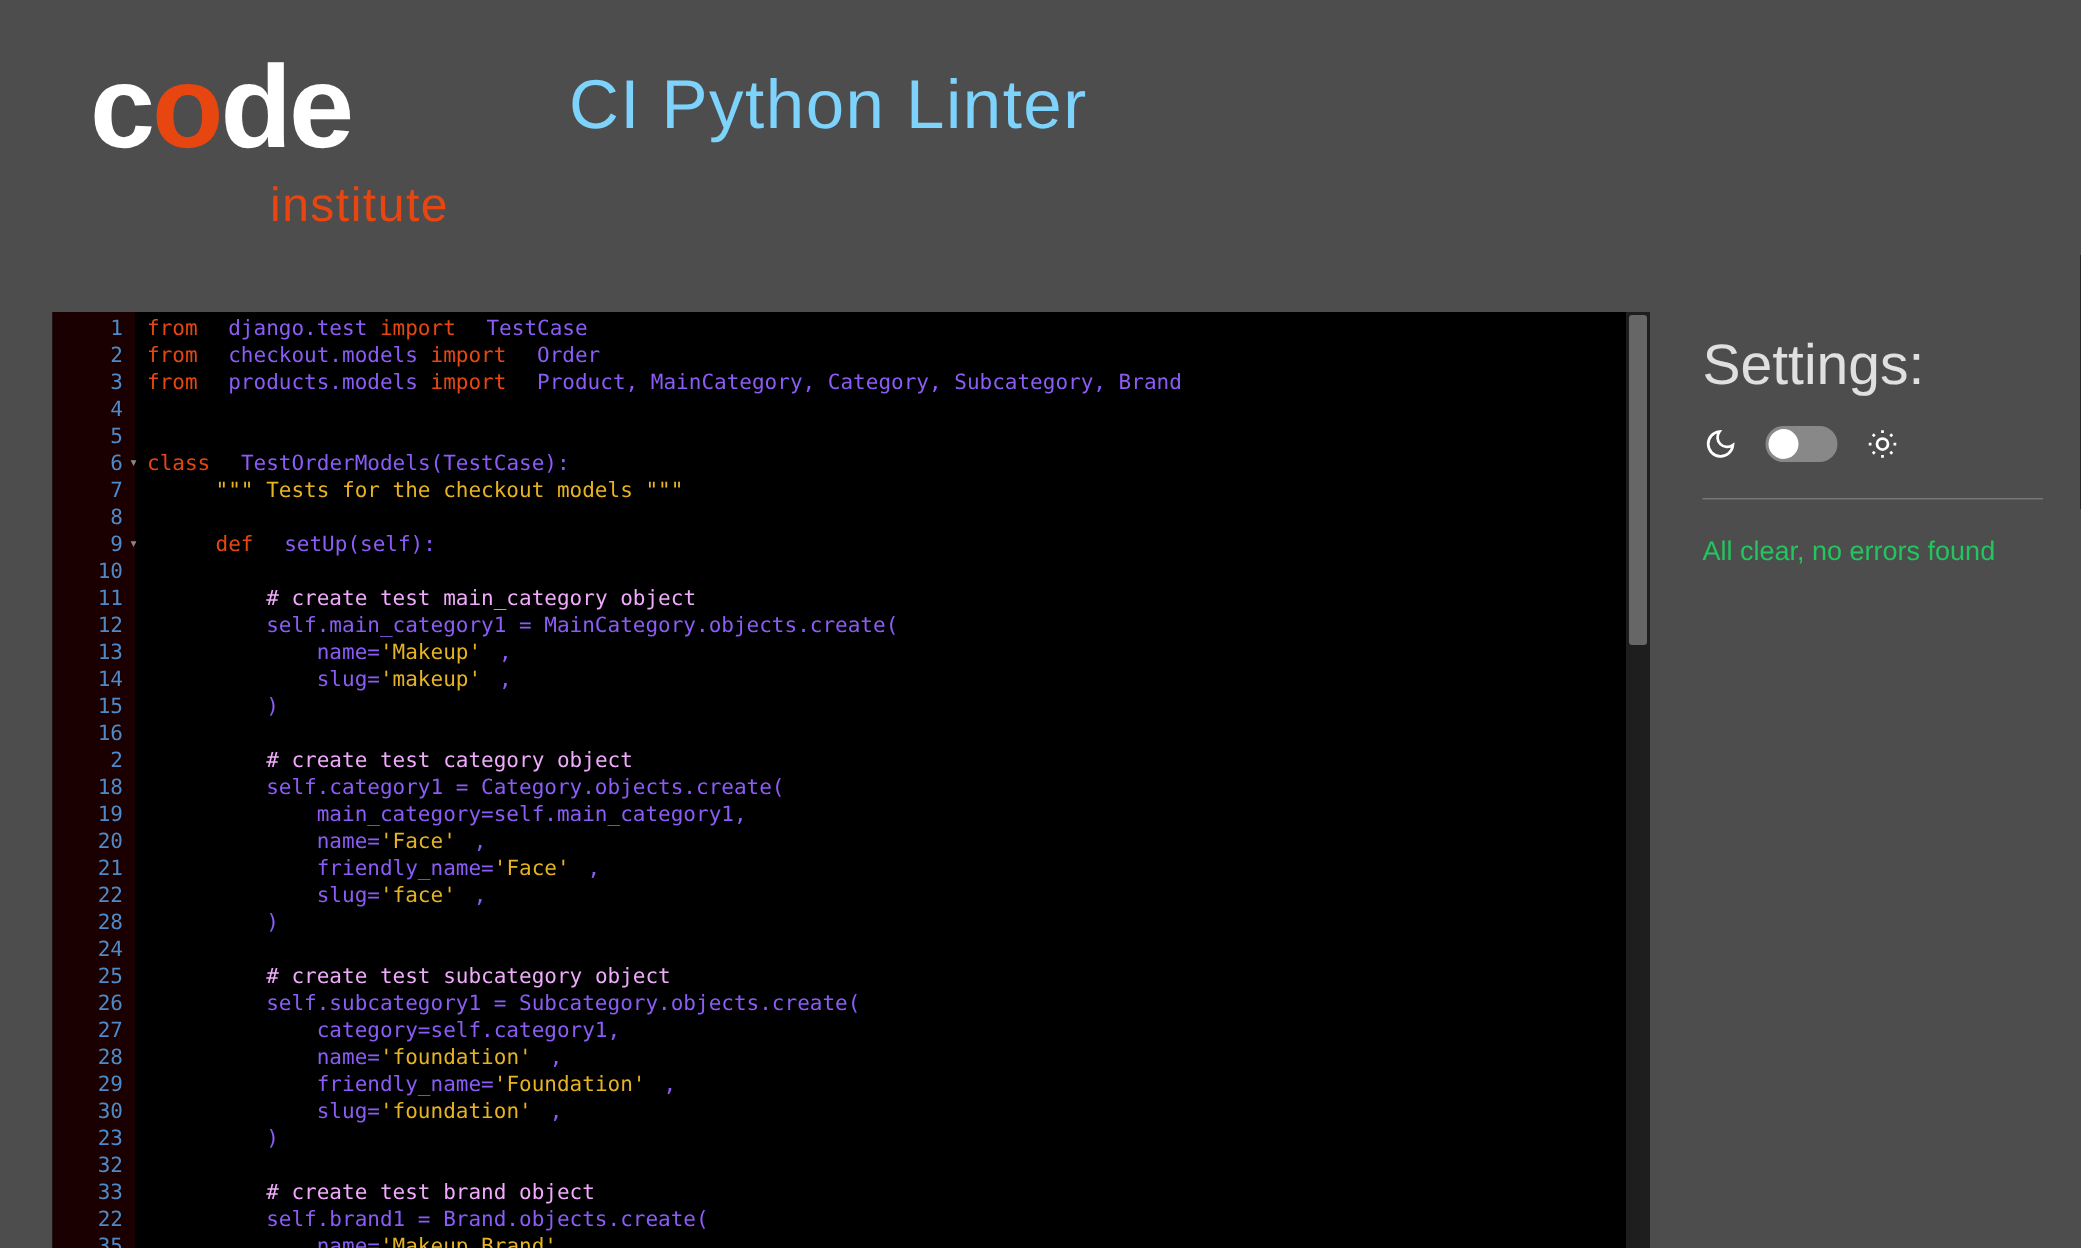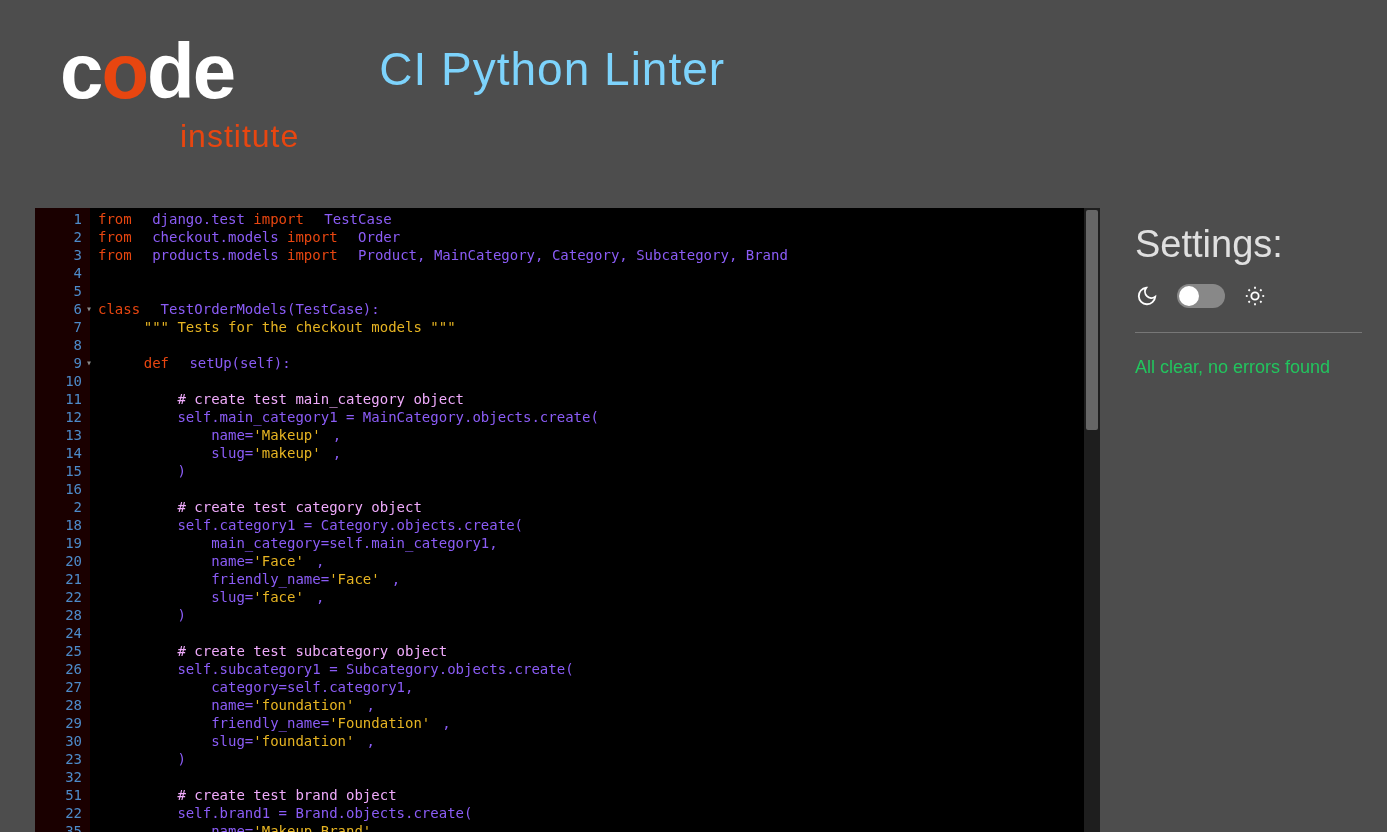--- a/index.html
+++ b/index.html
@@ -208,21 +208,21 @@
         <div class="ln">28</div>
         <div class="ln">24</div>
         <div class="ln">25</div>
         <div class="ln">26</div>
         <div class="ln">27</div>
         <div class="ln">28</div>
         <div class="ln">29</div>
         <div class="ln">30</div>
         <div class="ln">23</div>
         <div class="ln">32</div>
-        <div class="ln">51</div>
+        <div class="ln">33</div>
         <div class="ln">22</div>
         <div class="ln">35</div>
       </div>
     <div class="code" id="code"><div><span class="kw2">from</span><span class="op"> django.test </span><span class="kw2">import</span><span class="op"> TestCase</span></div><div><span class="kw2">from</span><span class="op"> checkout.models </span><span class="kw2">import</span><span class="op"> Order</span></div><div><span class="kw2">from</span><span class="op"> products.models </span><span class="kw2">import</span><span class="op"> Product, MainCategory, Category, Subcategory, Brand</span></div><div>&nbsp;</div><div>&nbsp;</div><div><span class="kw2">class</span><span class="op"> TestOrderModels(TestCase):</span></div><div><span class="op">    </span><span class="str">""" Tests for the checkout models """</span></div><div>&nbsp;</div><div><span class="op">    </span><span class="kw2">def</span><span class="op"> setUp(self):</span></div><div>&nbsp;</div><div><span class="op">        </span><span class="com"># create test main_category object</span></div><div><span class="op">        self.main_category1 = MainCategory.objects.create(</span></div><div><span class="op">            name=</span><span class="str">'Makeup'</span><span class="op">,</span></div><div><span class="op">            slug=</span><span class="str">'makeup'</span><span class="op">,</span></div><div><span class="op">        )</span></div><div>&nbsp;</div><div><span class="op">        </span><span class="com"># create test category object</span></div><div><span class="op">        self.category1 = Category.objects.create(</span></div><div><span class="op">            main_category=self.main_category1,</span></div><div><span class="op">            name=</span><span class="str">'Face'</span><span class="op">,</span></div><div><span class="op">            friendly_name=</span><span class="str">'Face'</span><span class="op">,</span></div><div><span class="op">            slug=</span><span class="str">'face'</span><span class="op">,</span></div><div><span class="op">        )</span></div><div>&nbsp;</div><div><span class="op">        </span><span class="com"># create test subcategory object</span></div><div><span class="op">        self.subcategory1 = Subcategory.objects.create(</span></div><div><span class="op">            category=self.category1,</span></div><div><span class="op">            name=</span><span class="str">'foundation'</span><span class="op">,</span></div><div><span class="op">            friendly_name=</span><span class="str">'Foundation'</span><span class="op">,</span></div><div><span class="op">            slug=</span><span class="str">'foundation'</span><span class="op">,</span></div><div><span class="op">        )</span></div><div>&nbsp;</div><div><span class="op">        </span><span class="com"># create test brand object</span></div><div><span class="op">        self.brand1 = Brand.objects.create(</span></div><div><span class="op">            name=</span><span class="str">'Makeup Brand'</span><span class="op">,</span></div></div>
     <div class="scrollbar">
       <div class="scroll-thumb"></div>
     </div>
   </div>
 
   <div class="sidebar">

